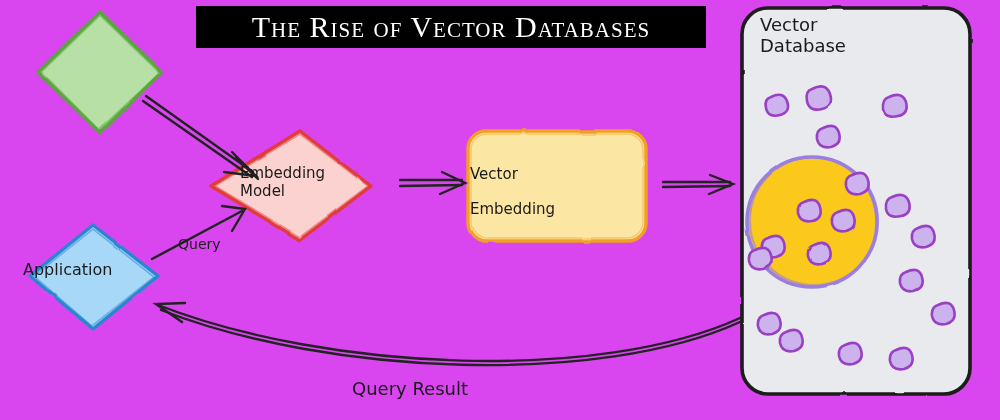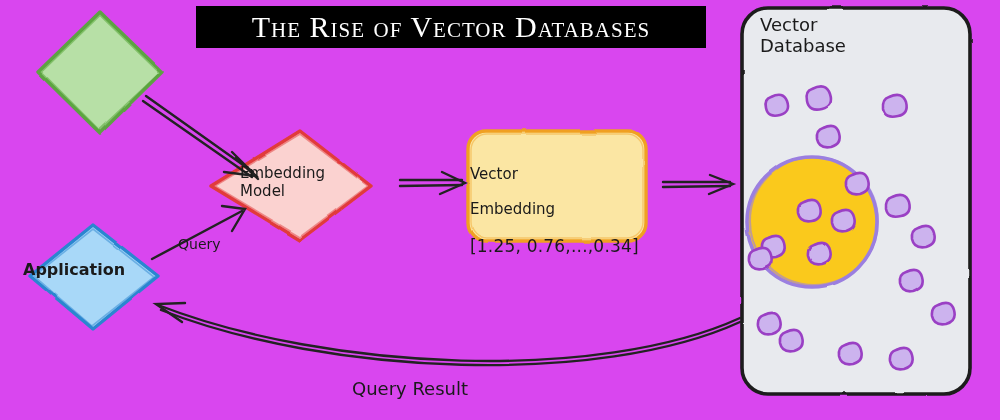--- a/index.html
+++ b/index.html
@@ -14,21 +14,21 @@
       font-size:30px;letter-spacing:1px;font-variant:small-caps;
       white-space:nowrap;line-height:1;}
   
   .lbl{position:absolute;color:#1a1a1a;
        font-family:"DejaVu Sans",sans-serif;line-height:1.18;
        white-space:pre-line;}
   #lbl-content{left:40px;top:58px;width:120px;font-size:18px;}
   #lbl-embedding{left:240px;top:165px;width:120px;font-size:15px;}
   #lbl-vector{left:470px;top:148px;width:180px;font-size:15px;}
   #lbl-vector .arr{font-size:17px;letter-spacing:0.2px;}
-  #lbl-application{left:23px;top:261px;width:140px;font-size:16px;font-weight:bold;}
+  #lbl-application{left:23px;top:261px;width:140px;font-size:16px;}
   #lbl-db{left:760px;top:14px;width:160px;font-size:18px;}
   #lbl-query{left:178px;top:236px;width:70px;font-size:14px;}
   #lbl-queryresult{left:352px;top:378px;width:160px;font-size:18px;}
 </style>
 </head>
 <body>
 
 <div id="stage">
 
   <svg id="canvas" viewBox="0 0 1000 420">
@@ -133,21 +133,20 @@
     <span id="title-text">The Rise of Vector Databases</span>
   </div>
 
 
   <div class="lbl" id="lbl-embedding">Embedding
 Model</div>
 
   <div class="lbl" id="lbl-vector">
     <div>Vector</div>
     <div>Embedding</div>
-    <div class="arr">[1.25, 0.76,...,0.34]</div>
   </div>
 
   <div class="lbl" id="lbl-application">Application</div>
 
   <div class="lbl" id="lbl-db">Vector
 Database</div>
 
   <div class="lbl" id="lbl-query">Query</div>
 
   <div class="lbl" id="lbl-queryresult">Query Result</div>

